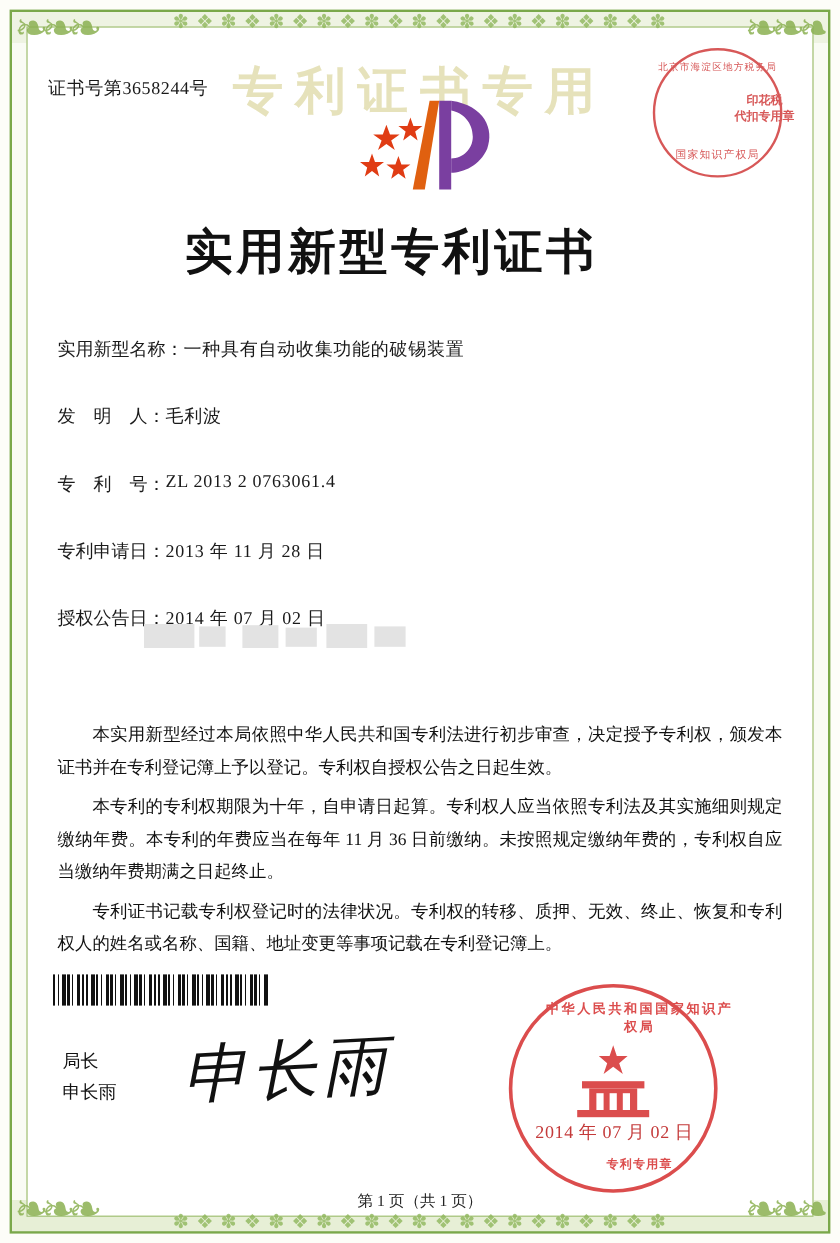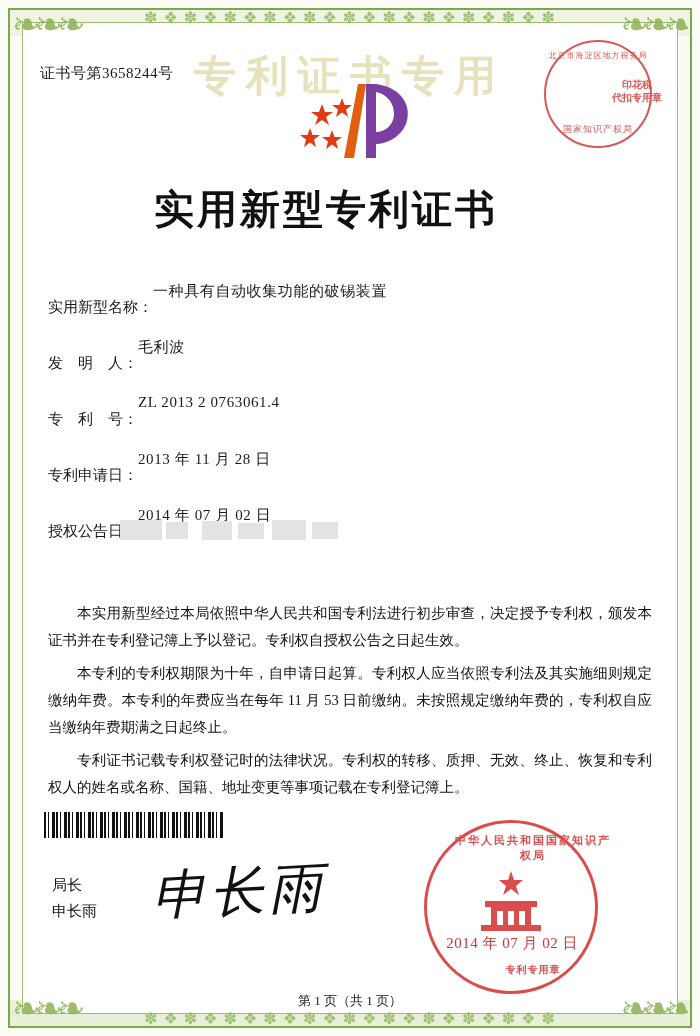--- a/index.html
+++ b/index.html
@@ -149,21 +149,20 @@
     color: #1a1a1a;
   }
   .field-row {
     position: relative;
     height: 56px;
     white-space: nowrap;
   }
   .field-label {
     display: inline-block;
     vertical-align: top;
-    margin-top: 16px;
   }
   .field-value {
     display: inline-block;
     vertical-align: top;
     letter-spacing: 0.6px;
   }
   .redaction {
     position: absolute;
     left: 106px; top: 516px;
     width: 240px; height: 26px;
@@ -346,21 +345,21 @@
     <span class="r1"></span>
       <span class="r2"></span>
       <span class="r3"></span>
     <span class="r4"></span>
       <span class="r5"></span>
       <span class="r6"></span>
   </div>
 
   <div class="body-text">
     <p>本实用新型经过本局依照中华人民共和国专利法进行初步审查，决定授予专利权，颁发本证书并在专利登记簿上予以登记。专利权自授权公告之日起生效。</p>
-    <p>本专利的专利权期限为十年，自申请日起算。专利权人应当依照专利法及其实施细则规定缴纳年费。本专利的年费应当在每年 11 月 53 日前缴纳。未按照规定缴纳年费的，专利权自应当缴纳年费期满之日起终止。</p>
+    <p>本专利的专利权期限为十年，自申请日起算。专利权人应当依照专利法及其实施细则规定缴纳年费。本专利的年费应当在每年 11 月 36 日前缴纳。未按照规定缴纳年费的，专利权自应当缴纳年费期满之日起终止。</p>
     <p>专利证书记载专利权登记时的法律状况。专利权的转移、质押、无效、终止、恢复和专利权人的姓名或名称、国籍、地址变更等事项记载在专利登记簿上。</p>
   </div>
 
   <div class="barcode"></div>
 
   <div class="sig-labels">
     <div>局长</div>
     <div>申长雨</div>
   </div>
 

